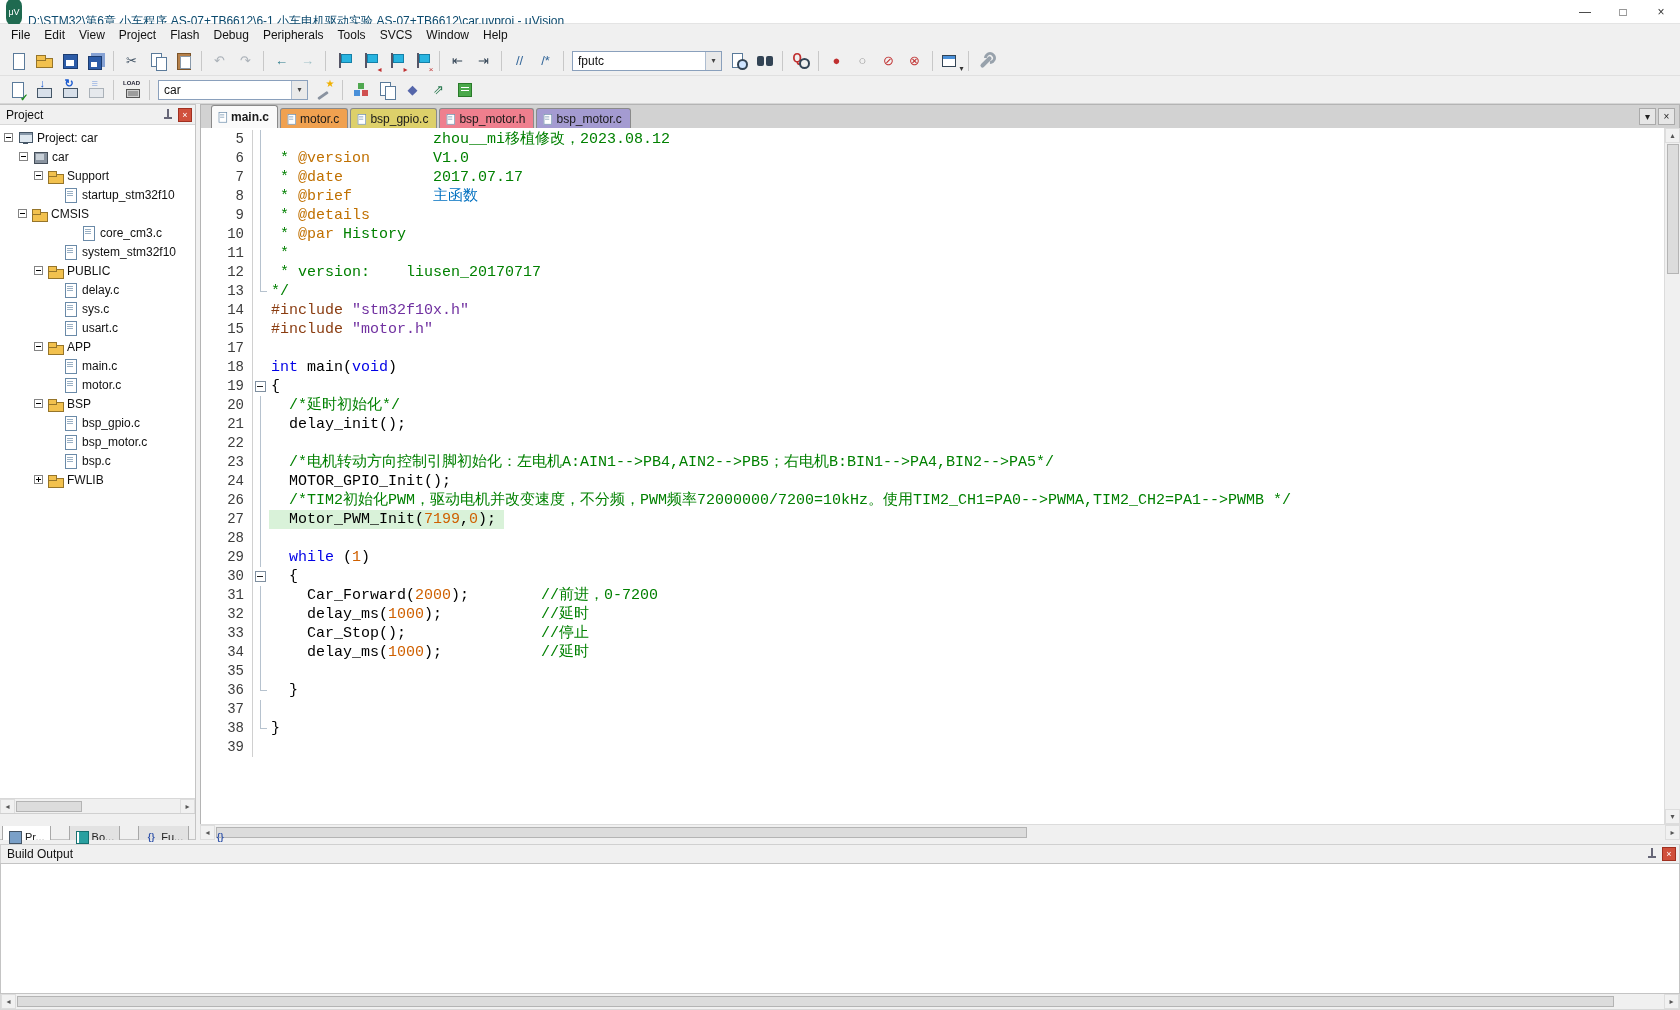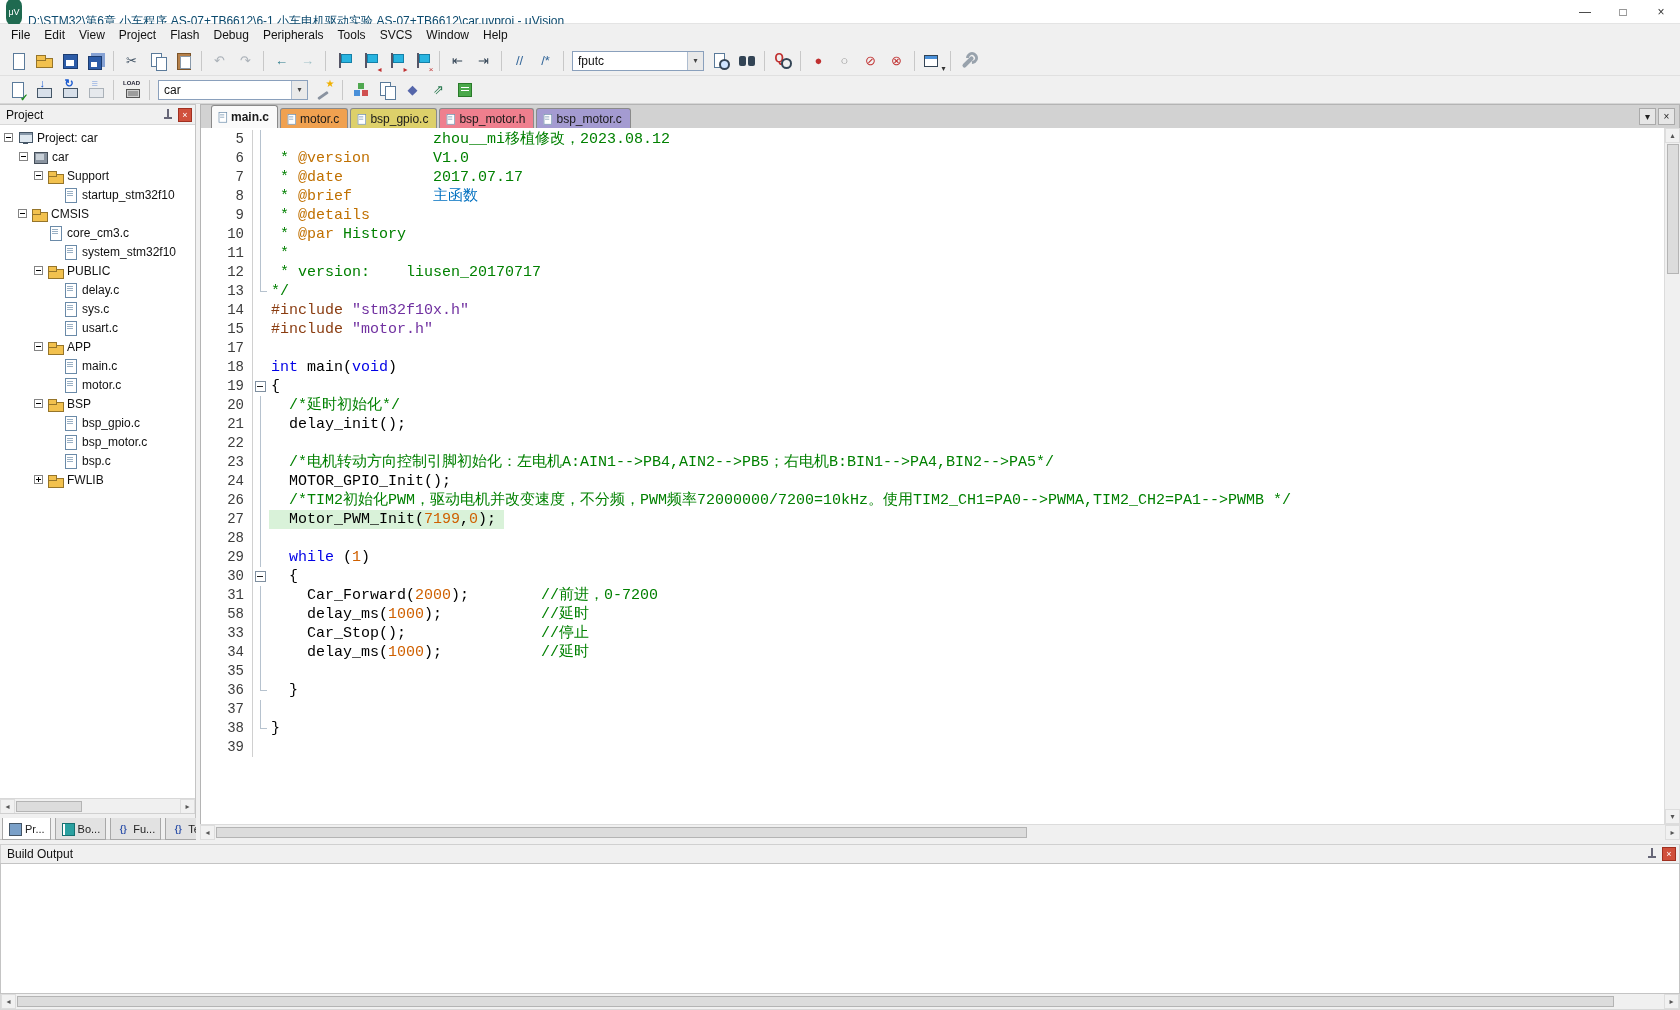--- a/index.html
+++ b/index.html
@@ -92,21 +92,21 @@
   .ti.workspace::after { content:""; position:absolute; left:6px; top:12px; width:5px; height:2px; background:#445566; }
   .ti.target::before { content:""; position:absolute; left:2px; top:3px; width:12px; height:10px; background:#8a94a0; border:1px solid #454f5a; }
   .ti.target::after { content:""; position:absolute; left:4px; top:5px; width:8px; height:6px; background:#c8d0d8; }
   .ti.folder::before { content:""; position:absolute; left:1px; top:6px; width:14px; height:8px; background:#f2c14e; border:1px solid #96752a; }
   .ti.folder::after { content:""; position:absolute; left:1px; top:3px; width:7px; height:4px; background:#f2c14e; border:1px solid #96752a; }
   .ti.file::before { content:""; position:absolute; left:3px; top:1px; width:10px; height:13px; background:#fff; border:1px solid #6a8aa8; }
   .ti.file::after { content:""; position:absolute; left:5px; top:4px; width:6px; height:1px; background:#9ab0c4; box-shadow:0 2px 0 #9ab0c4, 0 4px 0 #9ab0c4; }
   .tl { overflow:hidden; text-overflow:clip; }
 
   .phscroll { height:15px; flex:none; background:#f0f0f0; border-top:1px solid #d8d8d8; display:flex; align-items:center; }
-  .ptabs { height:26px; flex:none; background:#f0f0f0; display:flex; align-items:flex-start; padding:4px 0 0 2px; gap:4px; border-top:1px solid #d0d0d0; }
+  .ptabs { height:26px; flex:none; background:#f0f0f0; display:flex; align-items:flex-start; padding:12px 0 0 2px; gap:18px; border-top:1px solid #d0d0d0; }
   .ptab { height:22px; display:flex; align-items:center; gap:3px; padding:0 5px; font-size:11px; background:#e2e2e2; border:1px solid #a8a8a8; border-top:none; color:#222; }
   .ptab.active { background:#fff; }
   .pti { position:relative; width:14px; height:12px; display:flex; align-items:center; justify-content:center; font-size:9px; font-weight:bold; color:#3355aa; flex:none; }
   .pti-project::before { content:""; position:absolute; left:1px; top:0px; width:11px; height:11px; background:#7aa0c8; border:1px solid #445566; }
   .pti-books::before { content:""; position:absolute; left:1px; top:0px; width:11px; height:11px; background:#2aa0a0; border:1px solid #157070; box-shadow:inset 2px 0 0 #fff; }
 
   
   .editor { flex:1; min-width:0; display:flex; flex-direction:column; min-height:0; }
   .tabbar { height:24px; flex:none; background:#d2d2d2; border:1px solid #b4b4b4; border-bottom:none; display:flex; align-items:flex-end; padding:0 4px; }
   .etabs { display:flex; align-items:flex-end; gap:2px; flex:1; overflow:hidden; height:100%; padding-left:6px; }
@@ -268,21 +268,21 @@
         <span class="ic sh-glyph" style="color: rgb(51, 68, 85);">⇥</span>
       </div>
       <span class="tb-sep"></span>
       <div class="tb-btn">
         <span class="ic sh-glyph" style="color: rgb(51, 102, 153);">//</span>
       </div>
       <div class="tb-btn">
         <span class="ic sh-glyph" style="color: rgb(51, 102, 153);">/*</span>
       </div>
       <span class="tb-sep"></span>
-      <div class="combo" style="width: 132px;">
+      <div class="combo" style="width: 150px;">
         <span class="combo-val">fputc</span>
         <span class="combo-btn">▾</span>
       </div>
       <div class="tb-btn">
         <span class="ic sh-magpage"></span>
       </div>
       <div class="tb-btn">
         <span class="ic sh-binoc"></span>
       </div>
       <span class="tb-sep"></span>
@@ -383,21 +383,21 @@
           <div class="tree-row" style="padding-left: 49px;">
             <span class="exp-sp"></span>
             <span class="ti file"></span>
             <span class="tl">startup_stm32f10</span>
           </div>
           <div class="tree-row" style="padding-left: 18px;">
             <span class="exp"></span>
             <span class="ti folder"></span>
             <span class="tl">CMSIS</span>
           </div>
-          <div class="tree-row" style="padding-left: 34px;">
+          <div class="tree-row" style="padding-left: 67px;">
             <span class="exp-sp"></span>
             <span class="ti file"></span>
             <span class="tl">core_cm3.c</span>
           </div>
           <div class="tree-row" style="padding-left: 49px;">
             <span class="exp-sp"></span>
             <span class="ti file"></span>
             <span class="tl">system_stm32f10</span>
           </div>
           <div class="tree-row" style="padding-left: 34px;">
@@ -543,21 +543,21 @@
             <div class="code-line"><span class="ln">21</span><span class="fold v"></span><span class="lt"><span class="sg-t">  delay_init();</span></span></div>
             <div class="code-line"><span class="ln">22</span><span class="fold v"></span><span class="lt"></span></div>
             <div class="code-line"><span class="ln">23</span><span class="fold v"></span><span class="lt"><span class="sg-c">  /*电机转动方向控制引脚初始化：左电机A:AIN1--&gt;PB4,AIN2--&gt;PB5；右电机B:BIN1--&gt;PA4,BIN2--&gt;PA5*/</span></span></div>
             <div class="code-line"><span class="ln">24</span><span class="fold v"></span><span class="lt"><span class="sg-t">  MOTOR_GPIO_Init();</span></span></div>
             <div class="code-line"><span class="ln">26</span><span class="fold v"></span><span class="lt"><span class="sg-c">  /*TIM2初始化PWM，驱动电机并改变速度，不分频，PWM频率72000000/7200=10kHz。使用TIM2_CH1=PA0--&gt;PWMA,TIM2_CH2=PA1--&gt;PWMB */</span></span></div>
             <div class="code-line"><span class="ln">27</span><span class="fold v"></span><span class="lt hl"><span class="sg-t">  Motor_PWM_Init(</span><span class="sg-n">7199</span><span class="sg-t">,</span><span class="sg-n">0</span><span class="sg-t">);</span></span></div>
             <div class="code-line"><span class="ln">28</span><span class="fold v"></span><span class="lt"></span></div>
             <div class="code-line"><span class="ln">29</span><span class="fold v"></span><span class="lt"><span class="sg-t">  </span><span class="sg-k">while</span><span class="sg-t"> (</span><span class="sg-n">1</span><span class="sg-t">)</span></span></div>
             <div class="code-line"><span class="ln">30</span><span class="fold m"></span><span class="lt"><span class="sg-t">  {</span></span></div>
             <div class="code-line"><span class="ln">31</span><span class="fold v"></span><span class="lt"><span class="sg-t">    Car_Forward(</span><span class="sg-n">2000</span><span class="sg-t">);        </span><span class="sg-c">//前进，0-7200</span></span></div>
-            <div class="code-line"><span class="ln">58</span><span class="fold v"></span><span class="lt"><span class="sg-t">    delay_ms(</span><span class="sg-n">1000</span><span class="sg-t">);           </span><span class="sg-c">//延时</span></span></div>
+            <div class="code-line"><span class="ln">32</span><span class="fold v"></span><span class="lt"><span class="sg-t">    delay_ms(</span><span class="sg-n">1000</span><span class="sg-t">);           </span><span class="sg-c">//延时</span></span></div>
             <div class="code-line"><span class="ln">33</span><span class="fold v"></span><span class="lt"><span class="sg-t">    Car_Stop();               </span><span class="sg-c">//停止</span></span></div>
             <div class="code-line"><span class="ln">34</span><span class="fold v"></span><span class="lt"><span class="sg-t">    delay_ms(</span><span class="sg-n">1000</span><span class="sg-t">);           </span><span class="sg-c">//延时</span></span></div>
             <div class="code-line"><span class="ln">35</span><span class="fold v"></span><span class="lt"></span></div>
             <div class="code-line"><span class="ln">36</span><span class="fold e"></span><span class="lt"><span class="sg-t">  }</span></span></div>
             <div class="code-line"><span class="ln">37</span><span class="fold v"></span><span class="lt"></span></div>
             <div class="code-line"><span class="ln">38</span><span class="fold e"></span><span class="lt"><span class="sg-t">}</span></span></div>
             <div class="code-line"><span class="ln">39</span><span class="fold"></span><span class="lt"></span></div>
           </div>
         <div class="vscroll">
           <span class="sarw">▴</span>

